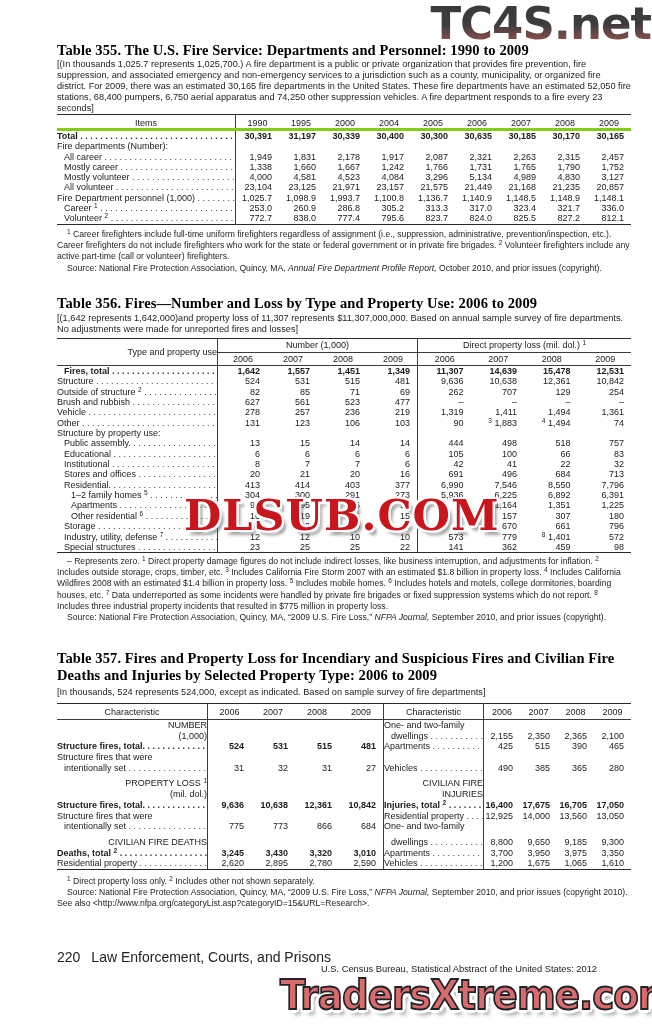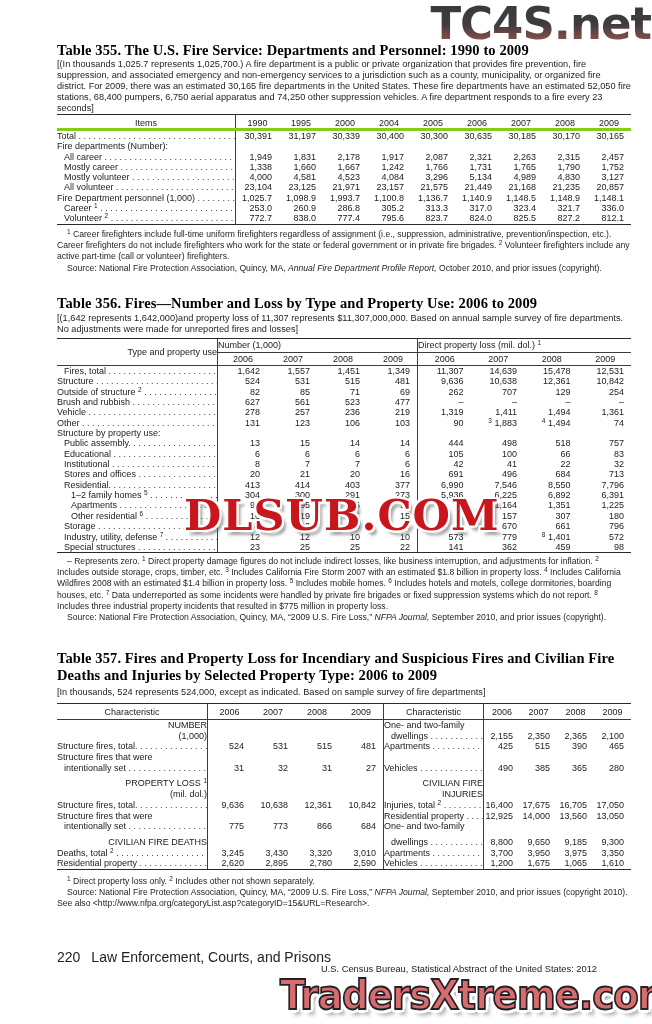--- a/index.html
+++ b/index.html
@@ -11,42 +11,42 @@
   .intro{font-size:9.2px;line-height:11px;color:#1d1d1d}
   .fn{font-size:8.6px;line-height:11.2px;color:#1d1d1d}
   .fnp{text-indent:10px}
   sup{font-size:6.5px;line-height:0;vertical-align:3px}
 
   
   .trow{display:flex;align-items:stretch}
   .cell{flex:0 0 auto;overflow:hidden;font-size:9px}
   .num{text-align:right;padding-right:7px}
   .hc{text-align:center;padding-right:0}
-  .bold{font-weight:400}
+  .bold{font-weight:700}
   .bl{border-left:1px solid #3c3c3c}
   .ctr{text-align:right}
   .plain{white-space:nowrap}
   .i1{padding-left:7px}
   .i2{padding-left:14px}
   .lead{display:flex;overflow:hidden;white-space:nowrap;min-width:0}
   .lead .lt{white-space:nowrap}
   .lead::after{content:"\00a0. . . . . . . . . . . . . . . . . . . . . . . . . . . . . . . . . . . . . . . . . . . . . . . . . . . . .";
                white-space:nowrap;overflow:hidden;flex:1 1 0;min-width:0;color:#2e2e2e}
 
   
   #t355{border-top:1.5px solid #2a2a2a;border-bottom:1.5px solid #2a2a2a}
   #t355 .thead{display:flex;height:16px;line-height:16px;border-bottom:3px solid #84cc16}
   #t355body .trow{height:10.3px;line-height:10.3px}
   .s355{width:178px}.y355{width:44px}
 
   
   #t356{border-top:1.5px solid #2a2a2a;border-bottom:1.5px solid #2a2a2a}
   .t356h{display:flex;height:27px;border-bottom:1px solid #3c3c3c}
   .stubh{width:160px;text-align:right;line-height:27px;font-size:9px}
-  .grp .gl{height:13.5px;line-height:13.5px;border-bottom:1px solid #3c3c3c;font-size:9px;text-align:left}
+  .grp .gl{height:13.5px;line-height:13.5px;border-bottom:1px solid #3c3c3c;font-size:9px;text-align:center}
   .grp .yr{display:flex;height:12.5px;line-height:12.5px}
   .g1{width:200px}.g2{width:214px}
   .s356{width:160px}.n356{width:50px}.p356{width:53.5px}
   #t356body .trow{height:10.35px;line-height:10.35px}
 
   
   #t357{border-top:1.5px solid #2a2a2a;border-bottom:1.5px solid #2a2a2a}
   .t357heads{display:flex;height:16px;line-height:16px;border-bottom:1px solid #3c3c3c}
   .hrow{display:flex}
   .t357body{display:flex}

